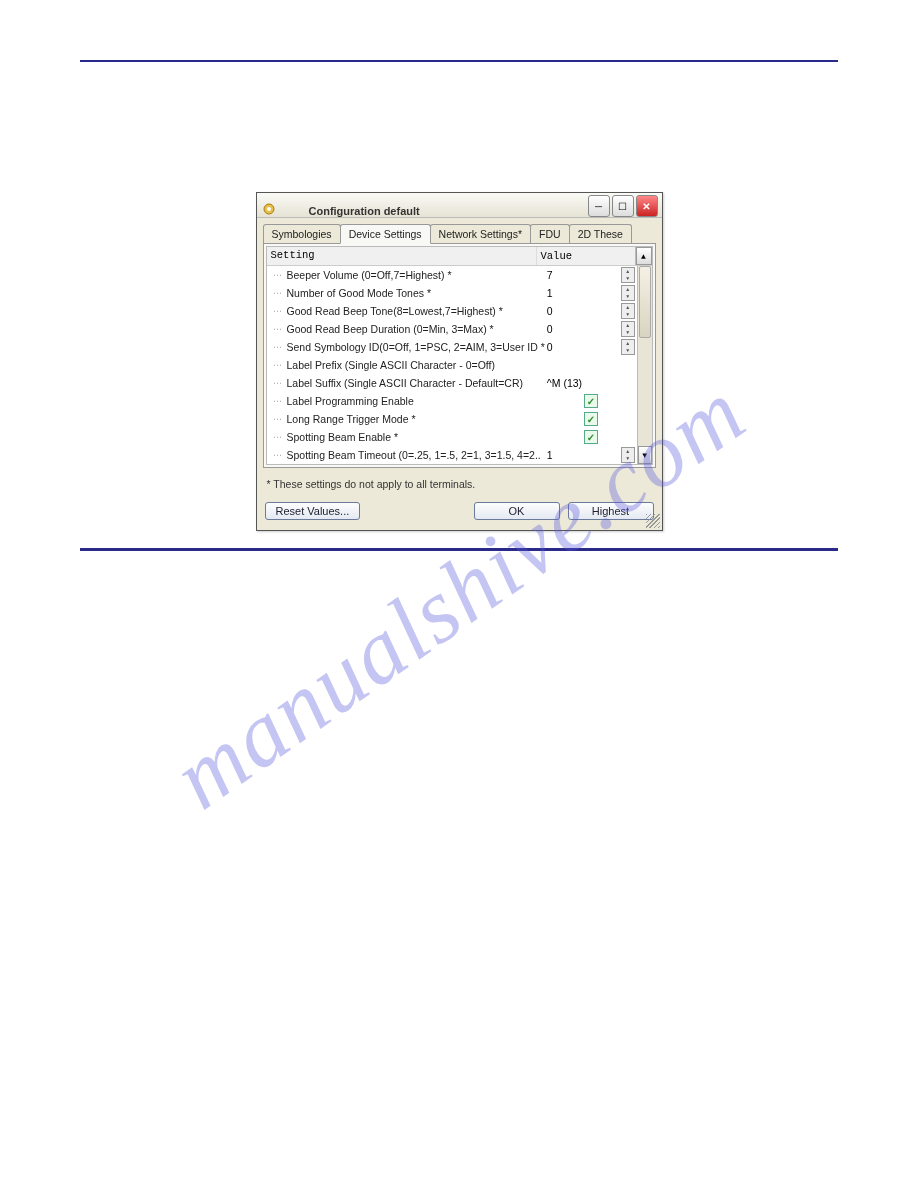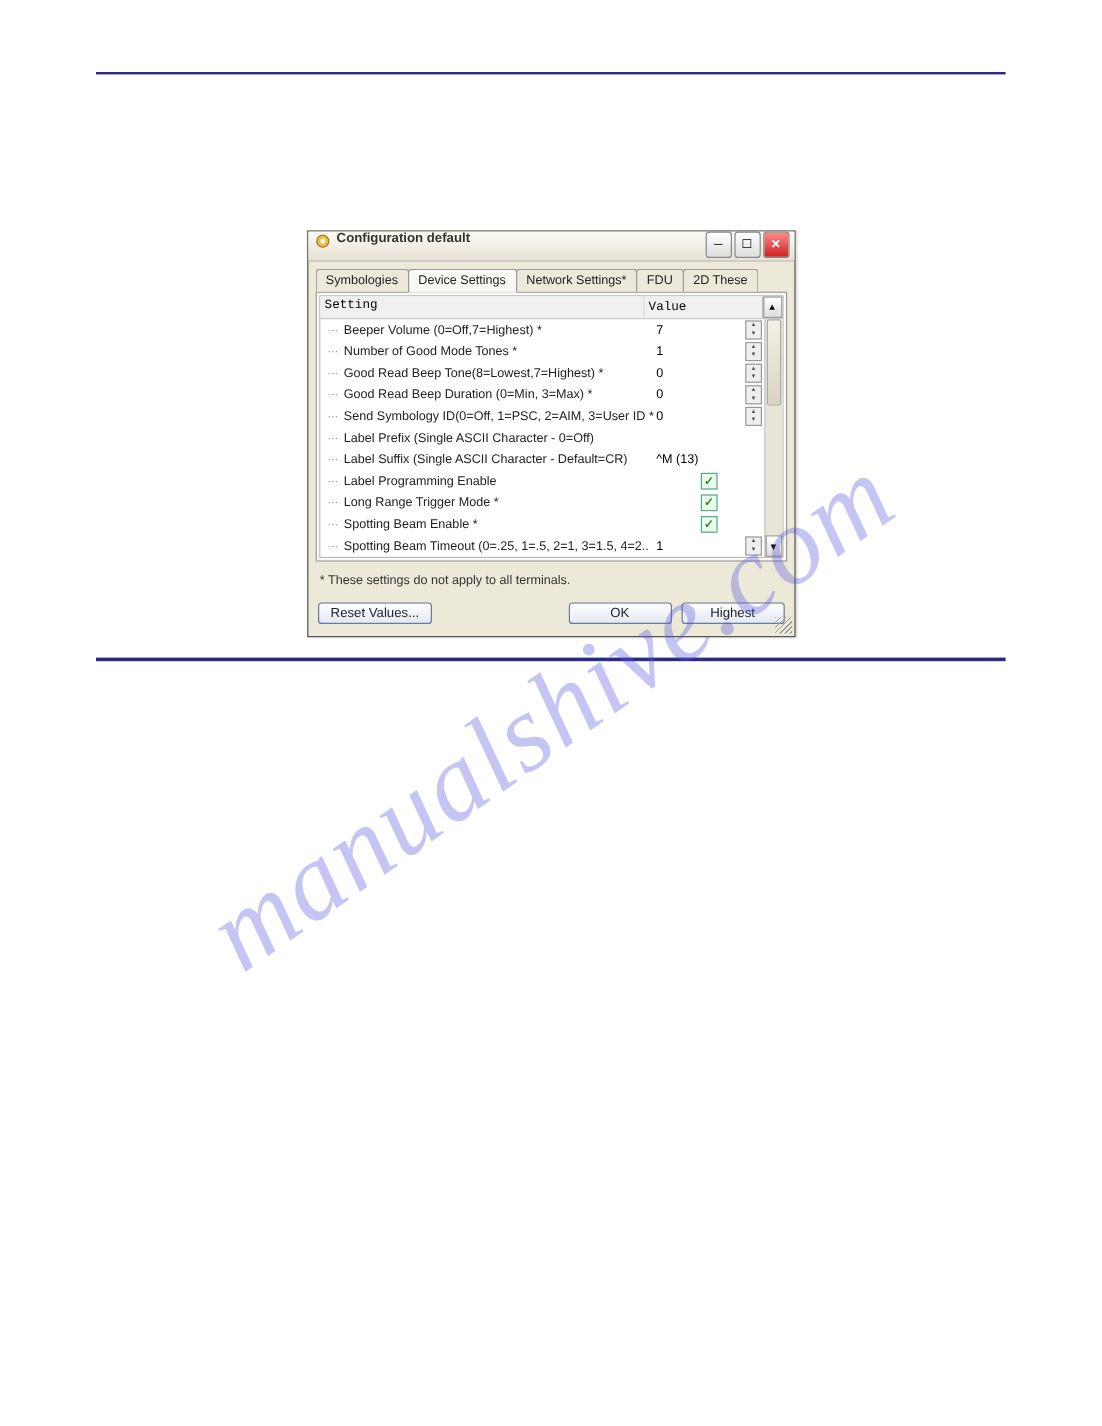--- a/index.html
+++ b/index.html
@@ -49,22 +49,23 @@
     font-size: 11px;
     position: relative;
     z-index: 5;
     box-shadow: 1px 1px 2px rgba(0,0,0,0.2);
   }
   .titlebar {
     height: 24px;
     background: linear-gradient(to bottom, #fafaf6 0%, #e6e3d4 100%);
     border-bottom: 1px solid #bbb;
     display: flex;
-    align-items: flex-start;
+    align-items: flex-end;
     padding: 0 4px;
+    gap: 28px;
   }
   .titlebar .icon {
     width: 16px;
     height: 16px;
     margin-right: 4px;
     display: inline-block;
   }
   .titlebar .title {
     font-weight: bold;
     color: #333;

